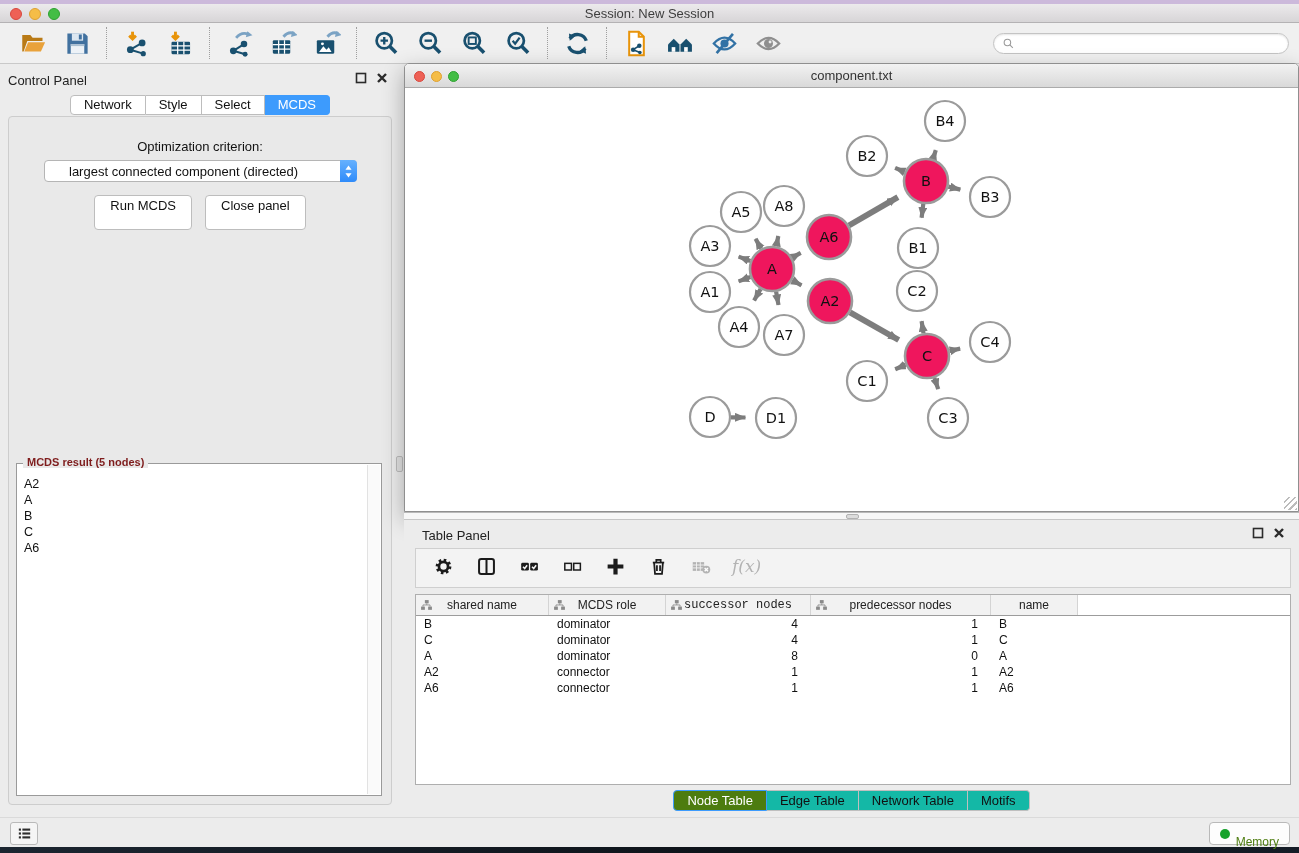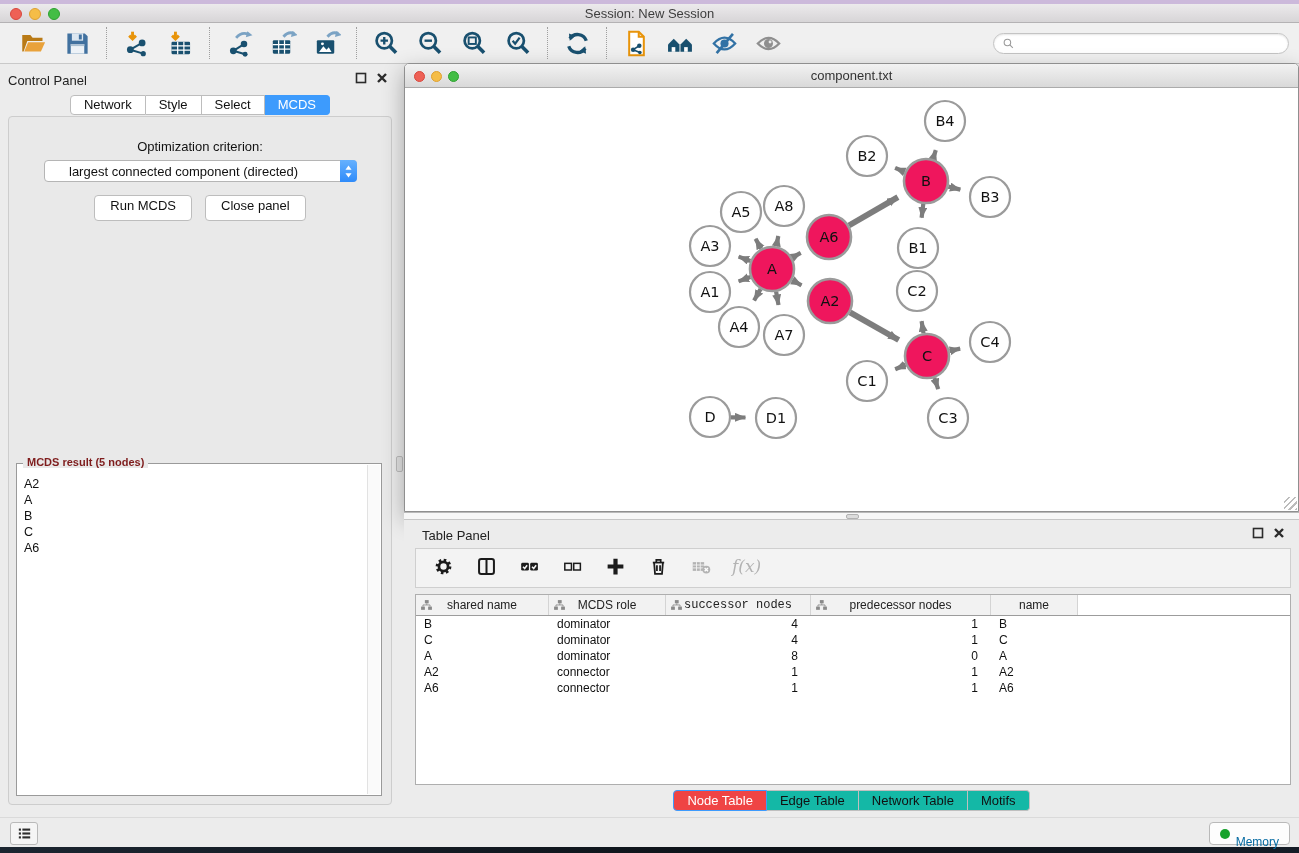--- a/index.html
+++ b/index.html
@@ -50,21 +50,21 @@
   .cp-body { position:absolute; left:8px; right:8px; top:52px; bottom:12px;
     background:#e9e9e9; border:1px solid #cdcdcd; border-radius:4px; }
   .opt-label { position:absolute; top:22px; left:0; right:0; text-align:center; font-size:13px; color:#111; }
   .criterion { position:absolute; left:35px; top:43px; width:313px; height:22px; background:#fff;
     border:1px solid #b5b5b5; border-radius:4px; display:flex; align-items:center; font-size:13px; color:#111; cursor:default; }
   .criterion .val { padding-left:24px; flex:1; white-space:nowrap; overflow:hidden; }
   .criterion .stepper { width:17px; height:22px; margin-right:-1px; border-radius:0 4px 4px 0;
     background:linear-gradient(#66b1fe,#2f8bfa); display:flex; align-items:center; justify-content:center; }
   .criterion .stepper svg { width:9px; height:15px; display:block; }
   .cp-buttons { position:absolute; top:78px; left:0; right:0; display:flex; justify-content:center; gap:13px; }
-  .btn { height:26px; line-height:19px; padding:0 15px; background:#fff; border:1px solid #bdbdbd;
+  .btn { height:35px; line-height:19px; padding:0 15px; background:#fff; border:1px solid #bdbdbd;
     border-radius:4px; font-size:13px; color:#111; cursor:default; }
   .result-box { position:absolute; left:7px; right:9px; top:346px; height:333px;
     border:1px solid #9a9a9a; background:#fff; }
   .result-box .legend { position:absolute; top:-8px; left:6px; background:#e9e9e9; padding:0 4px;
     font-size:11px; color:#7f1d1d;font-weight:bold; }
   .result-scroll { position:absolute; top:1px; bottom:1px; right:1px; width:13px; background:#fafafa; border-left:1px solid #e2e2e2; }
   .result-list { position:absolute; inset:0 15px 1px 1px; padding:12px 0 0 6px; }
   .mcds-item { font-size:12.5px; line-height:16px; color:#111; }
 
   .v-handle { position:absolute; left:396px; top:452px; width:7px; height:16px;
@@ -105,31 +105,31 @@
   .th .tree-ic svg { width:13px; height:13px; display:block; }
   .tr { display:flex; height:16px; align-items:center; }
   .td { font-size:12px; color:#111; white-space:nowrap; overflow:hidden; }
   .td.left { padding-left:8px; text-align:left; }
   .td.right { padding-right:13px; text-align:right; }
   .tp-tabs { position:absolute; bottom:6px; left:0; right:0; display:flex; justify-content:center; }
   .t-tab { height:21px; line-height:19px; padding:0 13px; font-size:13px; background:#14b8a6;
     border:1px solid #bfbfbf; border-left:none; color:#111; cursor:default; }
   .t-tab:first-child { border-left:1px solid #bfbfbf; border-radius:4px 0 0 4px; }
   .t-tab:last-child { border-radius:0 4px 4px 0; }
-  .t-tab.active { background:#ef4444; border-color:#3d9bfd; color:#fff; }
+  .t-tab.active { background:#4d7c0f; border-color:#3d9bfd; color:#fff; }
 
   
   .statusbar { position:absolute; left:0; right:0; top:813px; height:30px; background:#ececec; border-top:1px solid #dadada; }
   .list-btn { position:absolute; left:10px; top:4px; width:28px; height:23px; background:#f5f5f5;
     border:1px solid #b9b9b9; border-radius:3px; display:flex; align-items:center; justify-content:center; color:#2e2e2e; }
   .list-btn svg { width:17px; height:17px; display:block; }
   .memory-btn { position:absolute; right:9px; top:4px; height:23px; padding:0 10px; background:#fdfdfd;
     border:1px solid #b9b9b9; border-radius:4px; display:flex; align-items:center; gap:6px; }
   .memory-dot { width:10px; height:10px; border-radius:50%; background:#16a22c; }
-  .memory-label { font-size:12px; color:#0369a1;margin-top:16px; }
+  .memory-label { font-size:12px; color:#4d7c0f;margin-top:16px; }
 </style>
 </head>
 <body>
 
 <div class="strip-top"></div>
 
 <div class="app">
 
   <div class="titlebar">
     <div class="lights">

